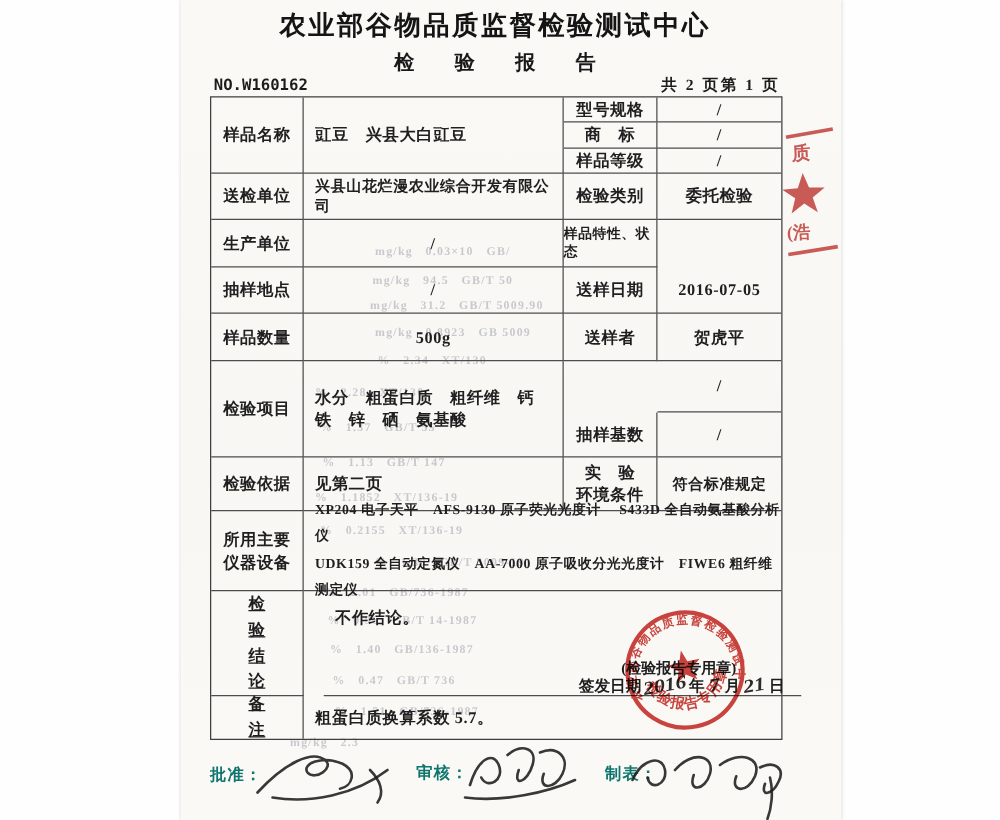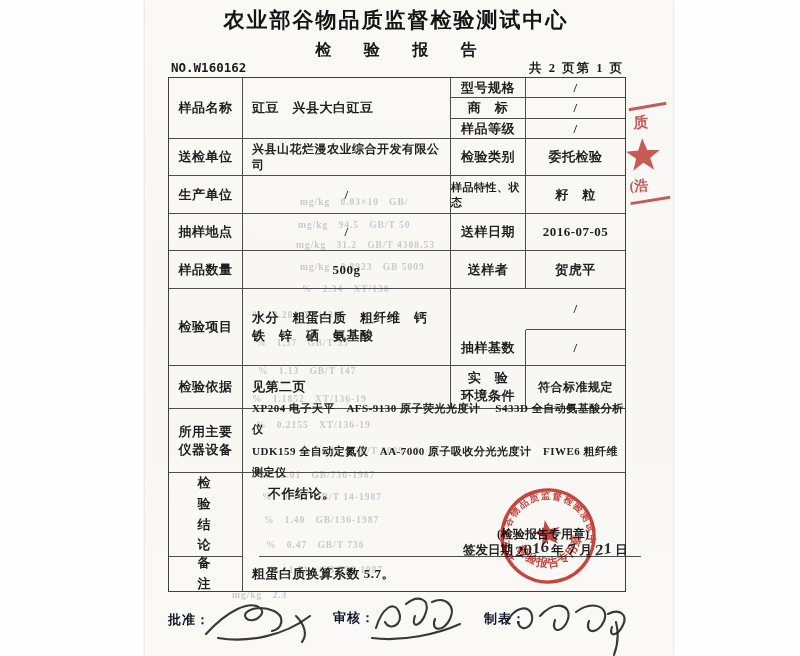--- a/index.html
+++ b/index.html
@@ -25,50 +25,50 @@
   .cell{position:absolute;display:flex;align-items:center;justify-content:center;
         font-size:13px;font-weight:bold;color:#1f1f1f;letter-spacing:.5px;line-height:1.35;
         box-sizing:border-box;}
   .br{border-right:1px solid #4d4d4d;}
   .bb{border-bottom:1px solid #4d4d4d;}
   .left{justify-content:flex-start;padding-left:9px;text-align:left;}
   .top{align-items:flex-start;padding-top:12px;}
   .two{flex-direction:column;}
   .fs11{font-size:11px;}
   .fs12{font-size:12px;}
-  .vstack{width:16px;line-height:1.6;word-break:break-all;text-align:left;white-space:normal;}
+  .vstack{width:16px;line-height:1.6;word-break:break-all;text-align:center;white-space:normal;text-decoration:underline;}
   .lh19{line-height:1.95;}
   
   .ghost-layer{position:absolute;inset:0;z-index:1;pointer-events:none;padding-left:28px;}
   .ghost{position:absolute;font-family:"Liberation Serif",serif;font-weight:bold;
          font-size:9.5px;color:rgba(105,112,128,.34);letter-spacing:1px;
          filter:blur(.35px);white-space:pre;}
   
   .stamp-big{position:absolute;left:489px;top:478px;z-index:5;mix-blend-mode:multiply;opacity:.92;}
   .side-stamp{position:absolute;left:626px;top:98px;width:46px;height:114px;z-index:5;
               mix-blend-mode:multiply;opacity:.85;}
   
   .seal-note{position:absolute;left:497px;top:526px;font-size:12px;font-weight:bold;color:#1d1d1d;z-index:3;}
   .issue-line{position:absolute;left:463px;top:541px;font-size:12.5px;font-weight:bold;color:#1d1d1d;z-index:3;white-space:nowrap;}
   .hand{display:inline-block;font-style:italic;font-weight:bold;color:#2b2b2b;
         font-size:15px;transform:rotate(-10deg) scaleX(1.15);margin:0 1px;}
   
-  .foot-label{position:absolute;font-size:13px;font-weight:bold;color:#0f172a;z-index:3;letter-spacing:1px;}
+  .foot-label{position:absolute;font-size:13px;font-weight:bold;color:#0f766e;z-index:3;letter-spacing:1px;}
   .sig{position:absolute;z-index:4;}
   .sig path{stroke:#1c1c1c;stroke-width:2.1;fill:none;stroke-linecap:round;stroke-linejoin:round;opacity:.88;}
 </style>
 </head>
 <body>
 
 <div class="stage">
   <div class="paper"></div>
   <div class="ghost-layer" id="ghost-layer">
       <div class="ghost" style="left: 300px; top: 197px;">mg/kg   0.03×10   GB/</div>
       <div class="ghost" style="left: 298px; top: 220px;">mg/kg   94.5   GB/T 50</div>
-      <div class="ghost" style="left: 296px; top: 240px;">mg/kg   31.2   GB/T 4308.53</div>
+      <div class="ghost" style="left: 296px; top: 240px;">mg/kg   31.2   GB/T 5009.90</div>
       <div class="ghost" style="left: 300px; top: 262px;">mg/kg   0.8923   GB 5009</div>
       <div class="ghost" style="left: 302px; top: 284px;">%   2.34   XT/130</div>
       <div class="ghost" style="left: 252px; top: 310px;">%   2.28   XT/130</div>
       <div class="ghost" style="left: 256px; top: 338px;">%   1.37   GB/T 55</div>
       <div class="ghost" style="left: 258px; top: 366px;">%   1.13   GB/T 147</div>
       <div class="ghost" style="left: 252px; top: 394px;">%   1.1852   XT/136-19</div>
       <div class="ghost" style="left: 256px; top: 420px;">%   0.2155   XT/136-19</div>
       <div class="ghost" style="left: 300px; top: 446px;">%   1.30   GB/T 5009-19</div>
       <div class="ghost" style="left: 260px; top: 470px;">%   2.01   GB/736-1987</div>
       <div class="ghost" style="left: 262px; top: 492px;">%   0.96   GB/T 14-1987</div>
@@ -95,21 +95,20 @@
     <div class="cell bb" style="left:357px;top:41px;width:99px;height:20px">/</div>
 
     <div class="cell br bb" style="left:0;top:61px;width:74px;height:37px">送检单位</div>
     <div class="cell br bb left fs12" style="left:74px;top:61px;width:208px;height:37px">兴县山花烂漫农业综合开发有限公司</div>
     <div class="cell br bb" style="left:282px;top:61px;width:75px;height:37px">检验类别</div>
     <div class="cell bb" style="left:357px;top:61px;width:99px;height:37px">委托检验</div>
 
     <div class="cell br bb" style="left:0;top:98px;width:74px;height:38px">生产单位</div>
     <div class="cell br bb" style="left:74px;top:98px;width:208px;height:38px">/</div>
     <div class="cell br bb fs11" style="left:282px;top:98px;width:75px;height:38px">样品特性、状态</div>
-    <div class="cell bb" style="left:357px;top:98px;width:99px;height:38px">籽　粒</div>
 
     <div class="cell br bb" style="left:0;top:136px;width:74px;height:37px">抽样地点</div>
     <div class="cell br bb" style="left:74px;top:136px;width:208px;height:37px">/</div>
     <div class="cell br bb" style="left:282px;top:136px;width:75px;height:37px">送样日期</div>
     <div class="cell bb" style="left:357px;top:136px;width:99px;height:37px">2016-07-05</div>
 
     <div class="cell br bb" style="left:0;top:173px;width:74px;height:38px">样品数量</div>
     <div class="cell br bb" style="left:74px;top:173px;width:208px;height:38px">500g</div>
     <div class="cell br bb" style="left:282px;top:173px;width:75px;height:38px">送样者</div>
     <div class="cell bb" style="left:357px;top:173px;width:99px;height:38px">贺虎平</div>

